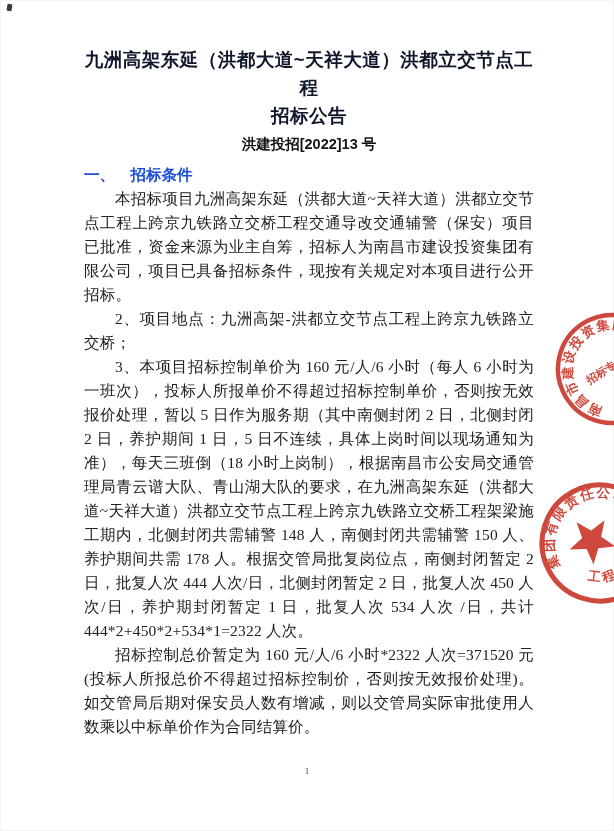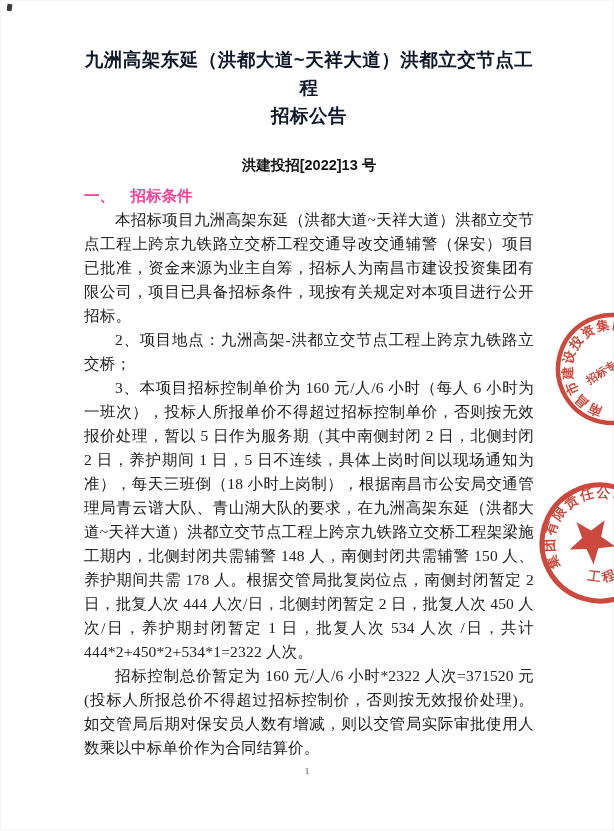--- a/index.html
+++ b/index.html
@@ -20,26 +20,26 @@
     position:absolute;left:84px;top:46px;width:450px;
   }
   .title-line{
     font-family:"Liberation Sans","DejaVu Sans",sans-serif;
     font-weight:bold;font-size:18.5px;line-height:28px;
     text-align:center;color:#0f172a;letter-spacing:0.5px;
   }
   .doc-number{
     font-family:"Liberation Sans","DejaVu Sans",sans-serif;
     font-weight:bold;font-size:14.5px;line-height:22px;
-    text-align:center;color:#141414;margin-top:24px;
+    text-align:center;color:#141414;margin-top:3px;
   }
   .sec-heading{
     font-family:"Liberation Sans","DejaVu Sans",sans-serif;
     font-weight:bold;font-size:15.5px;line-height:24px;
-    color:#ec4899;margin-top:8px;
+    color:#1d4ed8;margin-top:8px;
   }
   .sec-heading.second{margin-top:3px;}
   .para{
     font-size:15.5px;line-height:24px;
     text-align:justify;text-justify:inter-ideograph;
     text-indent:2em;color:#202020;letter-spacing:0.2px;
     margin:0;
   }
   .page-number{
     position:absolute;left:0;right:0;top:766px;

